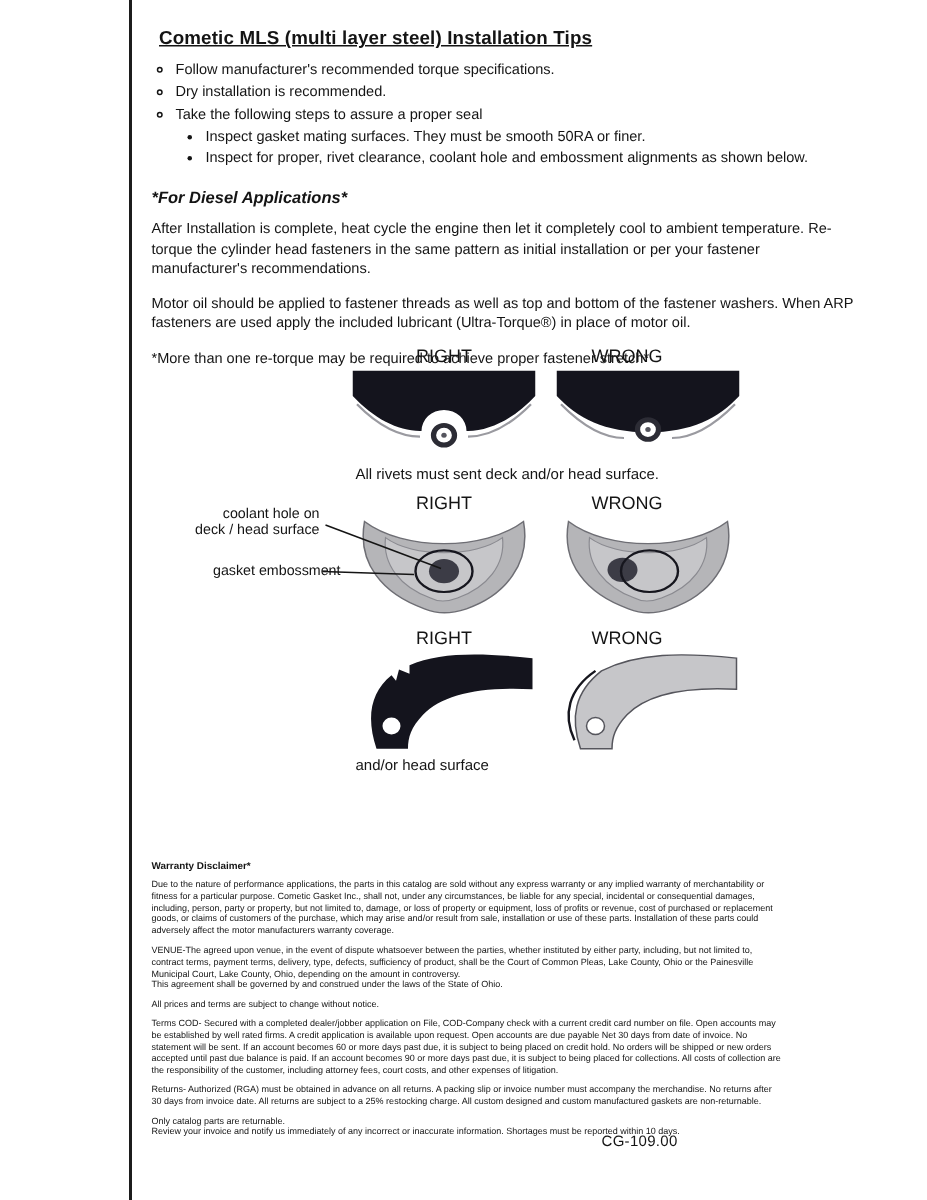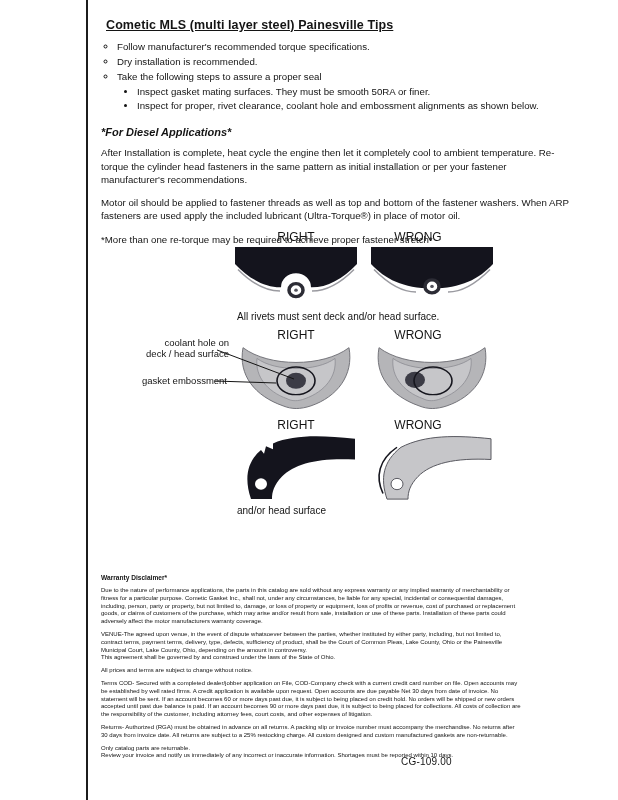--- a/index.html
+++ b/index.html
@@ -27,38 +27,38 @@
   .diag-headers { display:flex; margin-left:134px; height:17px; }
   .diag-headers span { width:122px; text-align:center; font-size:12px; }
   .diag-panels { display:flex; gap:14px; margin-left:134px; }
   .panel { display:block; }
   .svg-r1 { width:122px; height:60px; }
   .svg-r2 { width:122px; height:68px; }
   .svg-r3 { width:122px; height:66px; }
   .diag-caption { font-size:10px; line-height:1.2; margin:4px 0 0 136px; }
   .leader-overlay { position:absolute; left:0; top:0; pointer-events:none; }
   .float-label { position:absolute; width:110px; text-align:right; font-size:9.5px; line-height:1.18; }
-  .label-coolant { left:18px; top:9px; }
+  .label-coolant { left:2px; top:9px; }
   .label-embossment { left:16px; top:47px; }
 
   .warranty { position:absolute; left:0; top:556px; width:420px; }
   .warranty-heading { font-size:6.6px; font-weight:bold; margin:0 0 6px 0; }
   .warranty p { font-size:6px; line-height:1.3; margin:0 0 5px 0; }
   .warranty p.tight { margin-bottom:0; }
 
   .footer-code { position:absolute; left:401px; top:756px; font-size:10px; letter-spacing:.2px; }
 </style>
 </head>
 <body>
 
 <div class="left-rule"></div>
 
 <div class="content">
 
-  <h1 class="doc-title">Cometic MLS (multi layer steel) Painesville Tips</h1>
+  <h1 class="doc-title">Cometic MLS (multi layer steel) Installation Tips</h1>
 
   <ul class="tips">
     <li>Follow manufacturer's recommended torque specifications.</li>
     <li>Dry installation is recommended.</li>
     <li>
       <span>Take the following steps to assure a proper seal</span>
       <ul class="subtips">
         <li>Inspect gasket mating surfaces.  They must be smooth 50RA or finer.</li>
         <li>Inspect for proper, rivet clearance, coolant hole and embossment alignments as shown below.</li>
       </ul>

